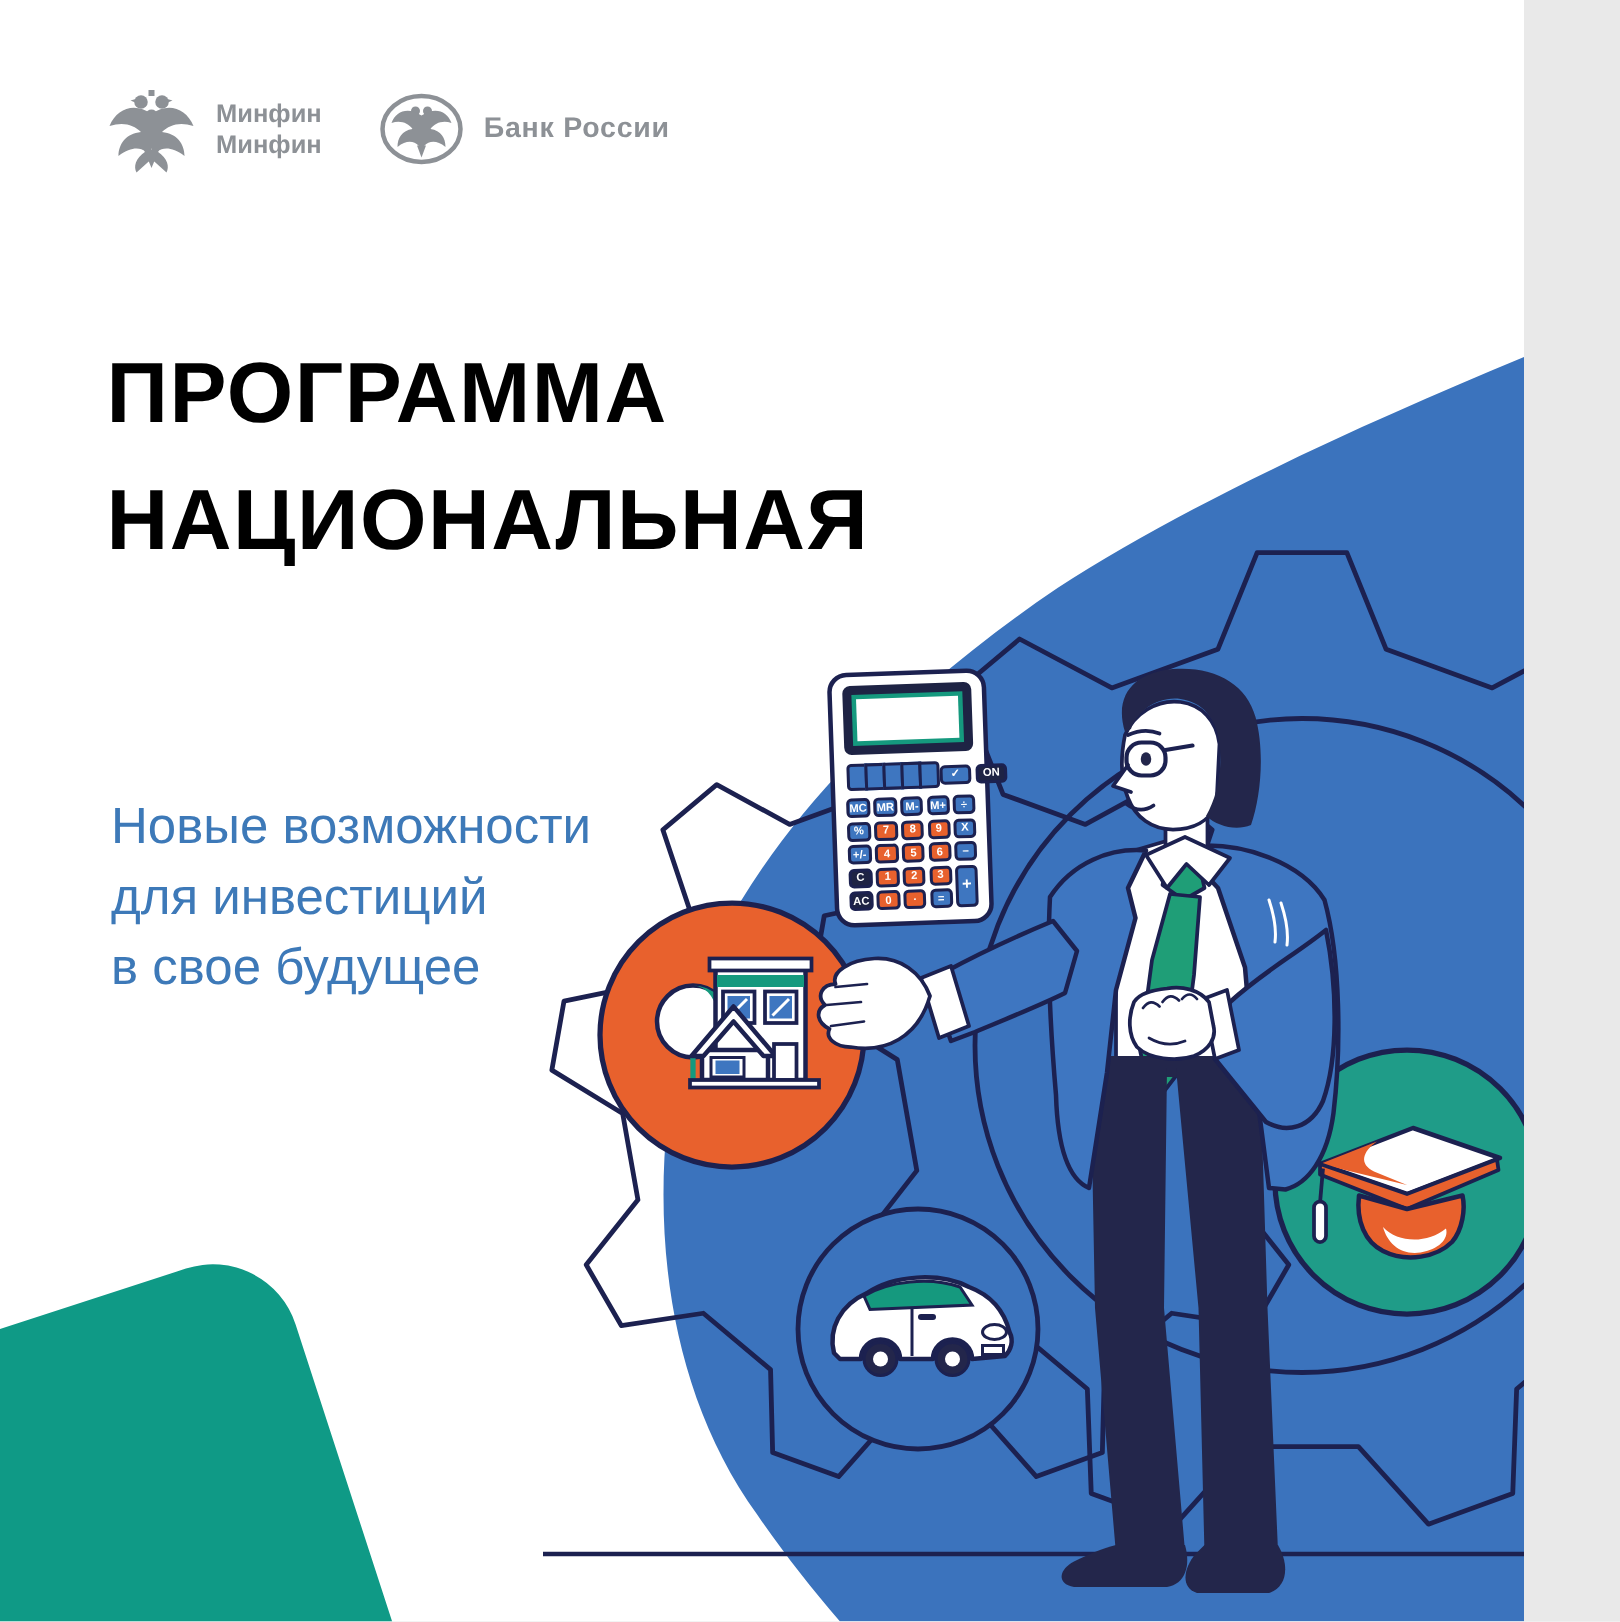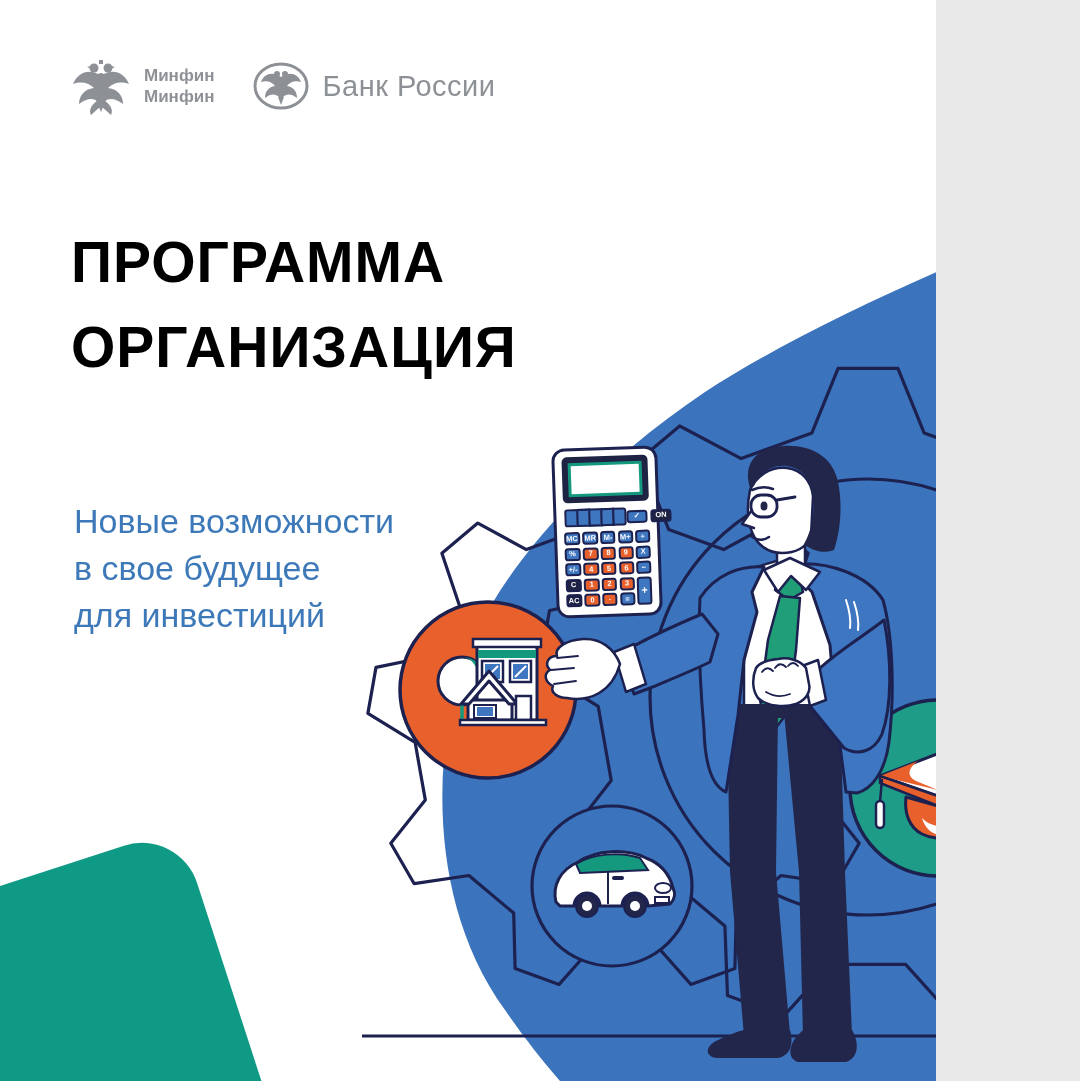--- a/index.html
+++ b/index.html
@@ -1,31 +1,31 @@
 <!DOCTYPE html>
 <html><head>
 <meta charset="utf-8">
 <style>
   html,body{margin:0;padding:0;background:#e9e9e9;}
-  .poster{position:relative;width:936px;height:1081px;background:#ffffff;overflow:hidden;
+  .poster{position:relative;width:1016px;height:1081px;background:#ffffff;overflow:hidden;
           font-family:"Liberation Sans",sans-serif;}
   .art{position:absolute;left:0;top:0;z-index:1;}
 
   
   .logos{position:absolute;left:70px;top:56px;display:flex;align-items:center;gap:38px;z-index:5;}
   .logo-group{display:flex;align-items:center;gap:12px;color:#8d9196;}
   .minfin-text{font-size:17px;line-height:21px;font-weight:bold;}
-  .cbr-text{font-size:29px;font-weight:normal;letter-spacing:.5px;}
+  .cbr-text{font-size:19px;font-weight:bold;letter-spacing:.5px;}
   .napf-text{font-size:10.5px;font-weight:bold;letter-spacing:1.6px;line-height:15px;white-space:nowrap;}
 
   
   .title{position:absolute;left:71px;top:182px;z-index:5;color:#000000;
          font-size:57px;font-weight:800;line-height:85px;letter-spacing:1px;}
   .title span{display:block;}
-  .subtitle{position:absolute;left:74px;top:464px;z-index:5;color:#3d79b8;
+  .subtitle{position:absolute;left:74px;top:494px;z-index:5;color:#3d79b8;
             font-size:34px;font-weight:500;line-height:47px;}
   .subtitle span{display:block;}
 
   
   .teal-corner{position:absolute;left:-100px;top:872px;width:340px;height:340px;z-index:2;
                background:#0f9a86;border-radius:58px;transform:rotate(-18deg);}
 
   
   .calc{position:absolute;left:554px;top:447px;width:106px;height:170px;z-index:6;
         background:#ffffff;border:3px solid #1c2150;border-radius:13px;
@@ -197,26 +197,26 @@
           <path d="M26 36 L29 44 L32 36 Z"></path>
         </g>
       </svg>
       <div class="cbr-text">Банк России</div>
     </div>
 
   </header>
 
   <h1 class="title">
     <span>ПРОГРАММА</span>
-    <span>ОРГАНИЗАЦИЯ</span>
+    <span>НАЦИОНАЛЬНАЯ</span>
   </h1>
   <p class="subtitle">
     <span>Новые возможности</span>
+    <span>для инвестиций</span>
     <span>в свое будущее</span>
-    <span>для инвестиций</span>
   </p>
 
   <div class="calc">
     <div class="calc-display">
       <div class="calc-frame">
         <div class="calc-screen"></div>
       </div>
     </div>
     <div class="calc-mid">
       <div class="solar">

